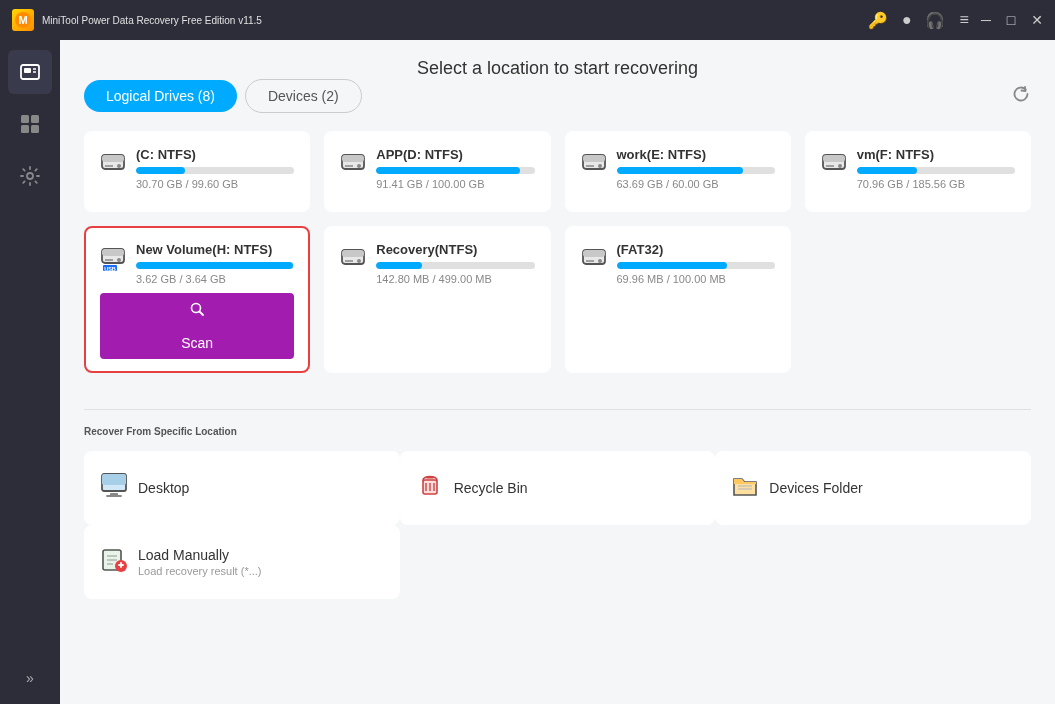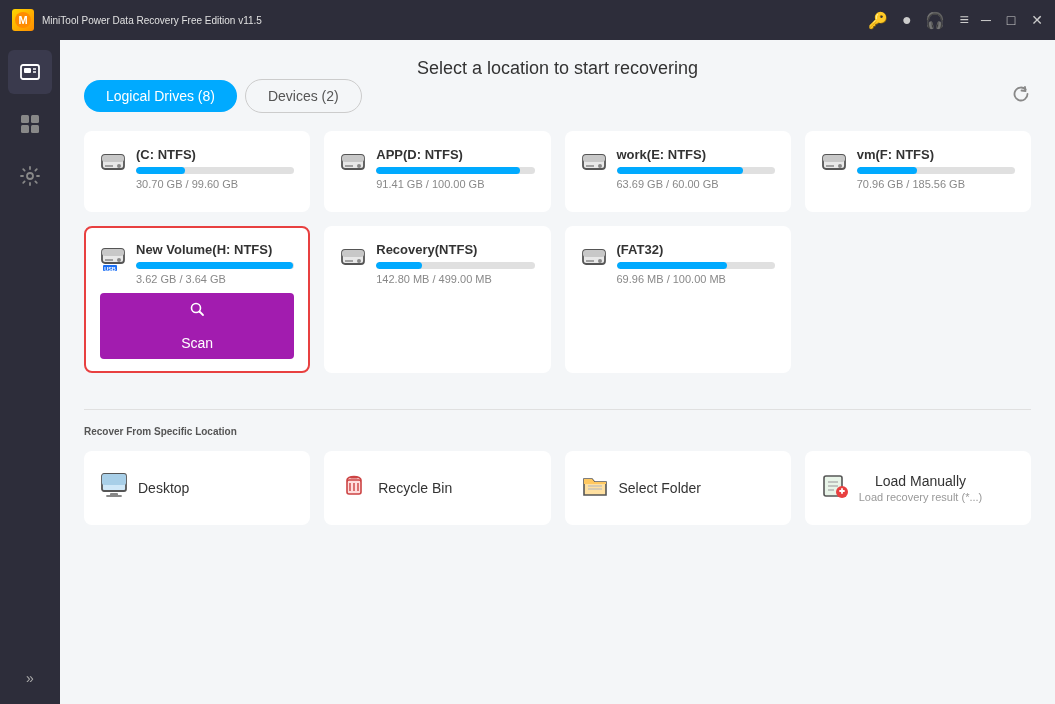--- a/index.html
+++ b/index.html
@@ -236,23 +236,22 @@
     
     .section-title {
       font-size: 10px;
       color: #555;
       font-weight: 600;
       margin-bottom: 14px;
     }
 
     .locations-grid {
       display: grid;
-      grid-template-columns: repeat(4, 1fr);
-      gap: 14px;
-      text-align: center;
+      grid-template-columns: repeat(3, 1fr);
+      gap: 0;
     }
 
     .location-card {
       background: white;
       border-radius: 8px;
       padding: 18px 14px;
       cursor: pointer;
       display: flex;
       align-items: center;
       gap: 10px;
@@ -545,21 +544,21 @@
         <div class="location-icon">
           <svg width="28" height="28" viewBox="0 0 28 28" fill="none">
             <path d="M3 8h8l2.5 3H25v13H3z" stroke="#555" stroke-width="1.6" fill="#ffe0a0"></path>
             <path d="M3 8h8l2.5 3H25v2H3z" fill="#ffc860"></path>
 
             <line x1="7" y1="15" x2="21" y2="15" stroke="#bbb" stroke-width="1.2"></line>
             <line x1="7" y1="18" x2="21" y2="18" stroke="#bbb" stroke-width="1.2"></line>
           </svg>
         </div>
         <div>
-          <div class="location-label">Select Folder</div>
+          <div class="location-label">Devices Folder</div>
         </div>
       </div>
 
       <div class="location-card">
         <div class="location-icon">
           <svg width="28" height="28" viewBox="0 0 28 28" fill="none">
             <rect x="3" y="5" width="18" height="20" rx="2" stroke="#555" stroke-width="1.6" fill="#e8f4e8"></rect>
             <line x1="7" y1="11" x2="17" y2="11" stroke="#aaa" stroke-width="1.3"></line>
             <line x1="7" y1="15" x2="17" y2="15" stroke="#aaa" stroke-width="1.3"></line>
             <line x1="7" y1="19" x2="13" y2="19" stroke="#aaa" stroke-width="1.3"></line>

